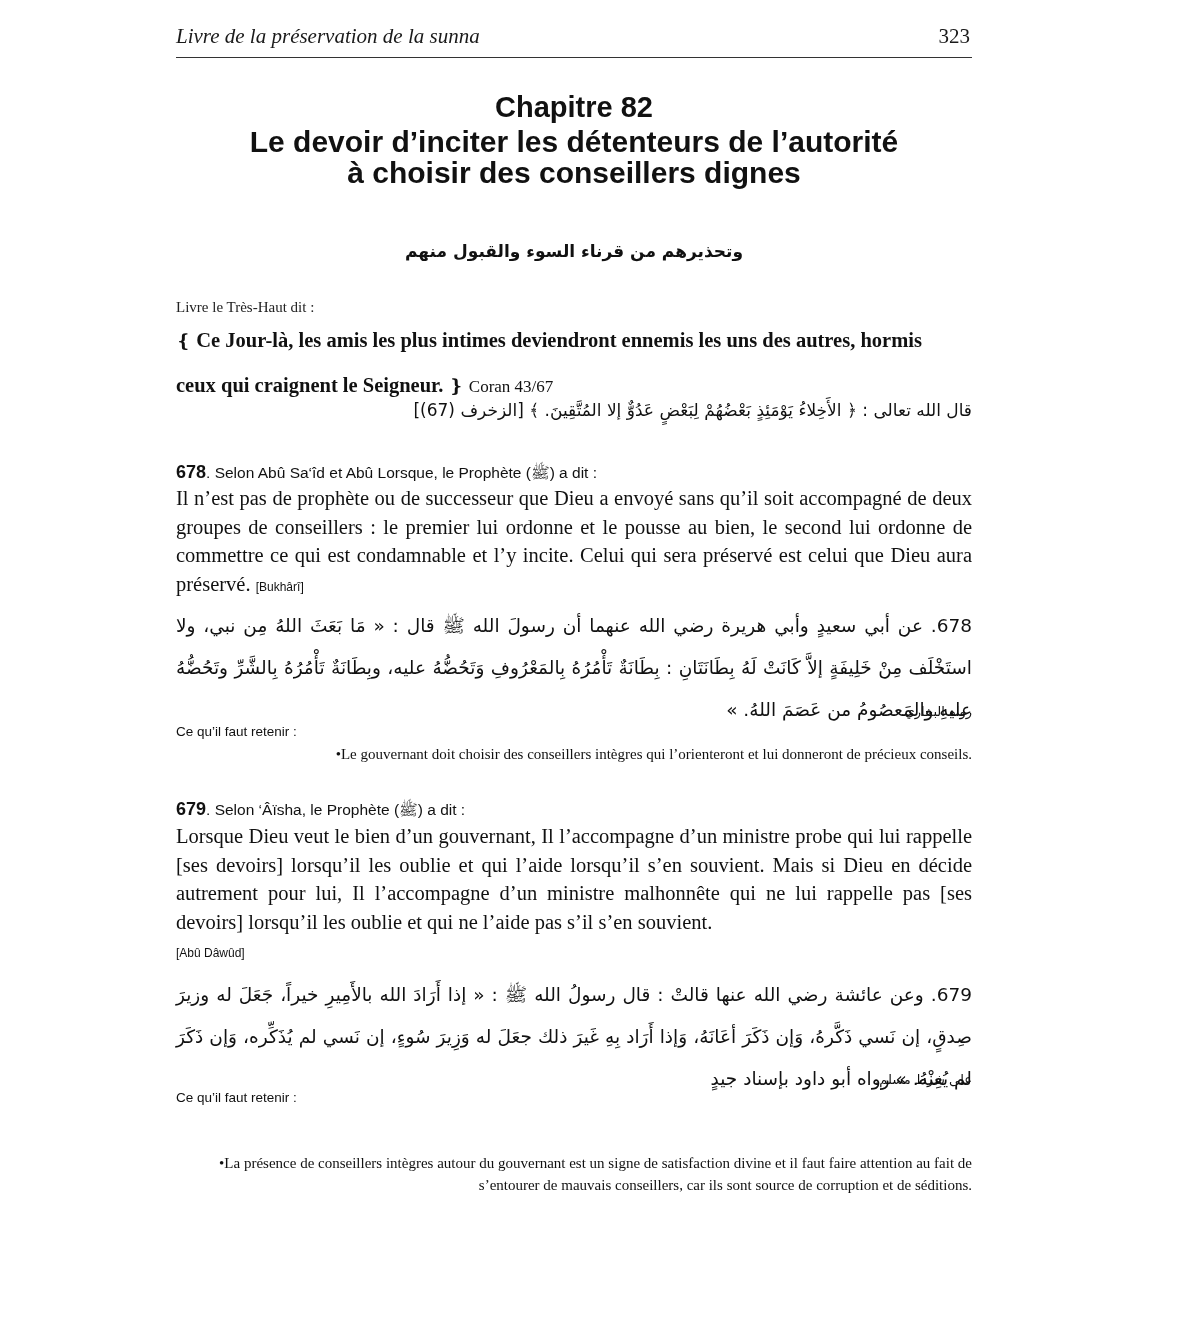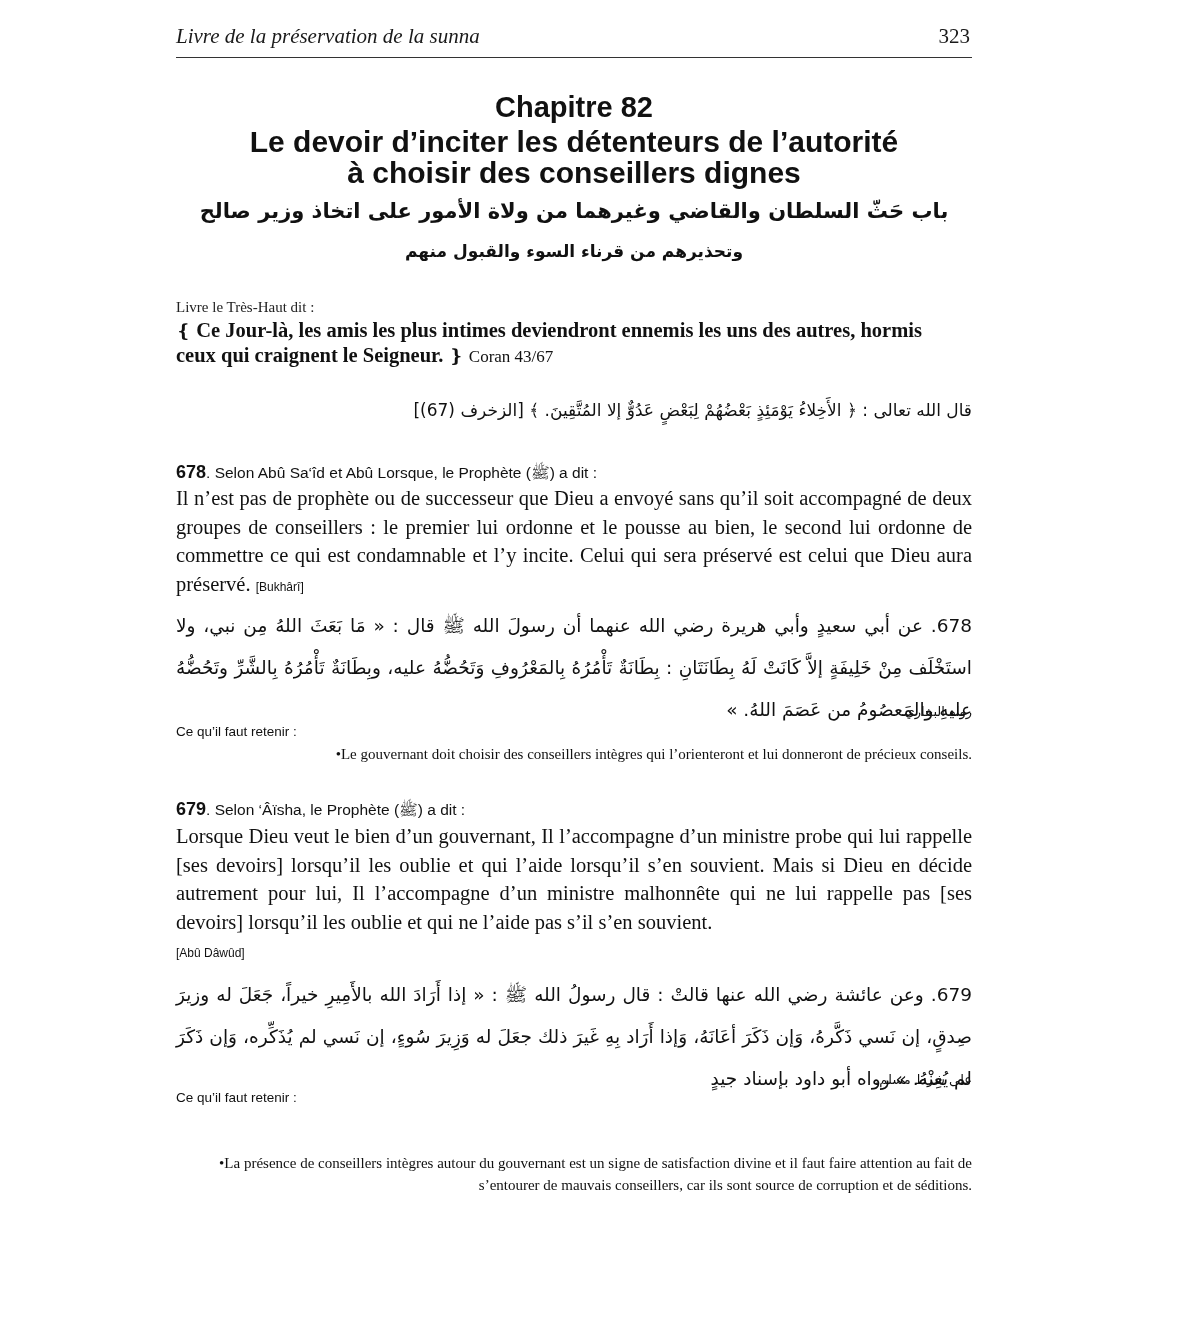--- a/index.html
+++ b/index.html
@@ -13,21 +13,21 @@
 
     .chapter { position: absolute; left: 176px; top: 88px; width: 796px; text-align: center; font-family: "Liberation Sans", sans-serif; font-weight: bold; color: #111; }
     .chapter-number { font-size: 29px; line-height: 38px; }
     .chapter-title { font-size: 30px; line-height: 31px; }
 
     .ar { font-family: "DejaVu Sans", sans-serif; direction: rtl; unicode-bidi: embed; color: #111; }
     .chapter-ar-1 { position: absolute; left: 176px; top: 193px; width: 796px; text-align: center; font-size: 21px; font-weight: bold; line-height: 36px; }
     .chapter-ar-2 { position: absolute; left: 176px; top: 234px; width: 796px; text-align: center; font-size: 17px; font-weight: bold; line-height: 34px; }
 
     .verse-intro { position: absolute; left: 176px; top: 299px; font-family: "Liberation Serif", serif; font-size: 15px; color: #222; }
-    .verse-fr { position: absolute; left: 176px; top: 318px; width: 800px; font-family: "Liberation Serif", serif; font-weight: bold; font-size: 20.5px; line-height: 24px; color: #111; }
+    .verse-fr { position: absolute; left: 176px; top: 318px; width: 800px; font-family: "Liberation Serif", serif; font-weight: bold; font-size: 20.5px; line-height: 44px; color: #111; }
     .verse-fr .bracket { font-weight: normal; font-size: 18px; }
     .verse-fr .ref { font-weight: normal; font-size: 17px; }
     .verse-ar { position: absolute; left: 176px; top: 393px; width: 796px; text-align: right; font-size: 17px; line-height: 34px; }
 
     .hadith-head { position: absolute; left: 176px; font-family: "Liberation Sans", sans-serif; font-size: 15.5px; color: #111; }
     .hadith-head .num { font-weight: bold; font-size: 18px; }
     .hadith-fr { position: absolute; left: 176px; width: 796px; font-family: "Liberation Serif", serif; font-size: 20.5px; line-height: 28.5px; text-align: justify; color: #111; }
     .hadith-fr .source { font-family: "Liberation Sans", sans-serif; font-size: 12px; }
     .hadith-ar { position: absolute; left: 176px; width: 796px; text-align: justify; text-align-last: right; font-size: 18.5px; line-height: 42px; }
     .hadith-ar-tail { position: absolute; left: 176px; width: 796px; text-align: right; font-size: 13px; }
@@ -45,21 +45,20 @@
     <span class="running-title">Livre de la préservation de la sunna</span>
     <span class="page-number">323</span>
   </div>
   <div class="head-rule"></div>
 
   <div class="chapter">
     <div class="chapter-number">Chapitre 82</div>
     <div class="chapter-title">Le devoir d’inciter les détenteurs de l’autorité</div>
     <div class="chapter-title">à choisir des conseillers dignes</div>
   </div>
-  <div class="ar chapter-ar-1">باب حَثّ السلطان والقاضي وغيرهما من ولاة الأمور على اتخاذ وزير صالح</div>
   <div class="ar chapter-ar-2">وتحذيرهم من قرناء السوء والقبول منهم</div>
 
   <div class="verse-intro">Livre le Très-Haut dit :</div>
   <div class="verse-fr">
     <span class="bracket">❴</span>
     <span>Ce Jour-là, les amis les plus intimes deviendront ennemis les uns des autres, hormis</span><br>
     <span>ceux qui craignent le Seigneur.</span>
     <span class="bracket">❵</span>
     <span class="ref">Coran 43/67</span>
   </div>

